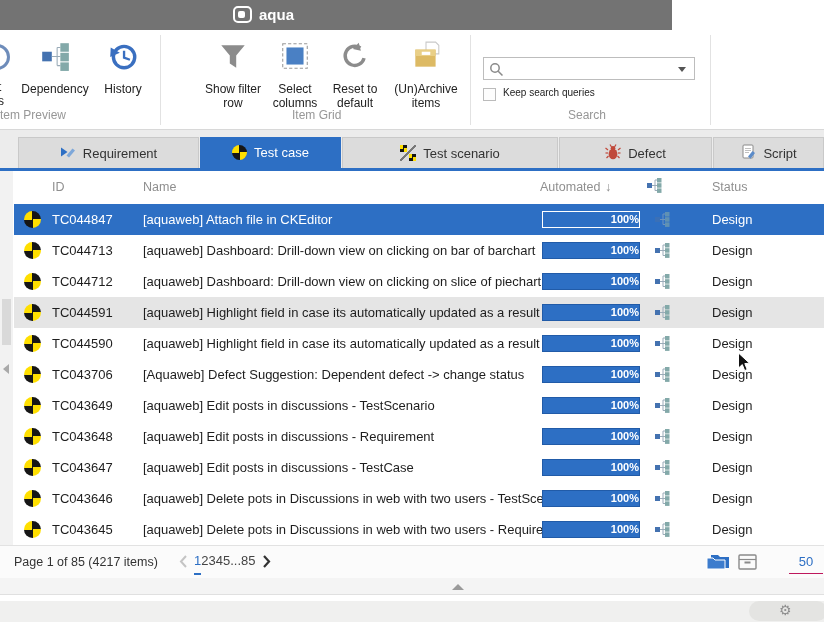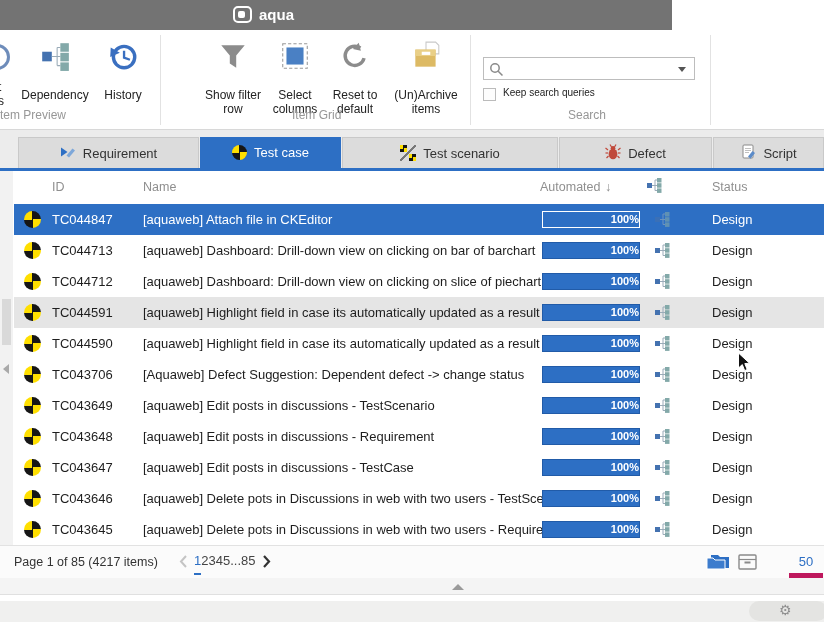--- a/index.html
+++ b/index.html
@@ -13,21 +13,21 @@
           border-radius:5px; }
   .logo-inner { position:absolute; left:3px; top:3px; width:7px; height:7px; background:#fff; border-radius:2px; }
   .app-title { position:absolute; left:259px; top:6px; color:#fff; font-size:15px; font-weight:bold; }
 
   
   .ribbon { position:absolute; left:0; top:30px; width:824px; height:100px; background:#fff;
             border-bottom:1px solid #d8d8d8; }
   .rsep { position:absolute; top:5px; width:1px; height:90px; background:#e2e2e2; }
   .rbtn { position:absolute; top:10px; width:74px; text-align:center; cursor:default; }
   .rbtn .ricon { display:inline-block; height:32px; }
-  .rbtn .rlabel { font-size:12px; color:#222; line-height:14px; margin-top:12px; }
+  .rbtn .rlabel { font-size:12px; color:#222; line-height:14px; margin-top:6px; }
   .grouplabel { position:absolute; top:78px; font-size:12px; color:#979797; }
   .clip-circle { position:absolute; left:-16px; top:14px; width:26px; height:26px; border:3px solid #6e8cba; border-radius:50%; }
   .clip-text { position:absolute; left:-2px; top:50px; font-size:12px; color:#222; line-height:14px; }
 
   .searchbox { position:absolute; left:483px; top:27px; width:212px; height:23px; border:1px solid #bdbdbd;
                background:#fff; }
   .searchbox input { position:absolute; left:24px; top:2px; width:160px; height:17px; border:none; outline:none;
                      font-size:12px; font-family:"Liberation Sans",sans-serif; }
   .search-glass { position:absolute; left:5px; top:4px; }
   .search-caret { position:absolute; right:8px; top:9px; width:0; height:0;
@@ -67,21 +67,21 @@
 
   
   .footer { position:absolute; left:0; top:545px; width:824px; height:33px; background:#fbfbfb; border-top:1px solid #e2e2e2; }
   .pageinfo { position:absolute; left:14px; top:9px; font-size:12.5px; color:#333; }
   .pager { position:absolute; left:172px; top:5px; display:flex; align-items:flex-start; }
   .pnum { width:24px; text-align:center; font-size:13px; color:#444; padding:4px 0 5px 0; cursor:default; }
   .pnum.current { color:#2d6fc4; border-bottom:2px solid #2d6fc4; }
   .pchev { width:22px; text-align:center; padding-top:3px; cursor:default; }
   .f-icon { position:absolute; top:7px; cursor:default; }
   .pagesize { position:absolute; left:789px; top:8px; width:34px; text-align:center; font-size:13px; color:#2d6fc4;
-              border-bottom:6px solid #be185d; padding-bottom:4px; }
+              border-bottom:1px solid #be185d; padding-bottom:4px; }
 
   
   .splitter { position:absolute; left:0; top:578px; width:824px; height:17px; background:#f4f4f4; border-bottom:1px solid #e0e0e0; }
   .split-arrow { position:absolute; left:452px; top:6px; width:0; height:0;
                  border-left:6px solid transparent; border-right:6px solid transparent; border-bottom:6px solid #9a9a9a; }
   .whitestrip { position:absolute; left:0; top:595px; width:824px; height:6px; background:#fff; }
   .bottombar { position:absolute; left:0; top:601px; width:824px; height:21px; background:#f0f0ef; }
   .gear-pill { position:absolute; left:749px; top:0px; width:78px; height:20px; background:#e4e4e2; border-radius:10px; }
   .gear-glyph { position:absolute; left:30px; top:1px; font-size:14px; color:#8f8f8f; }
 

